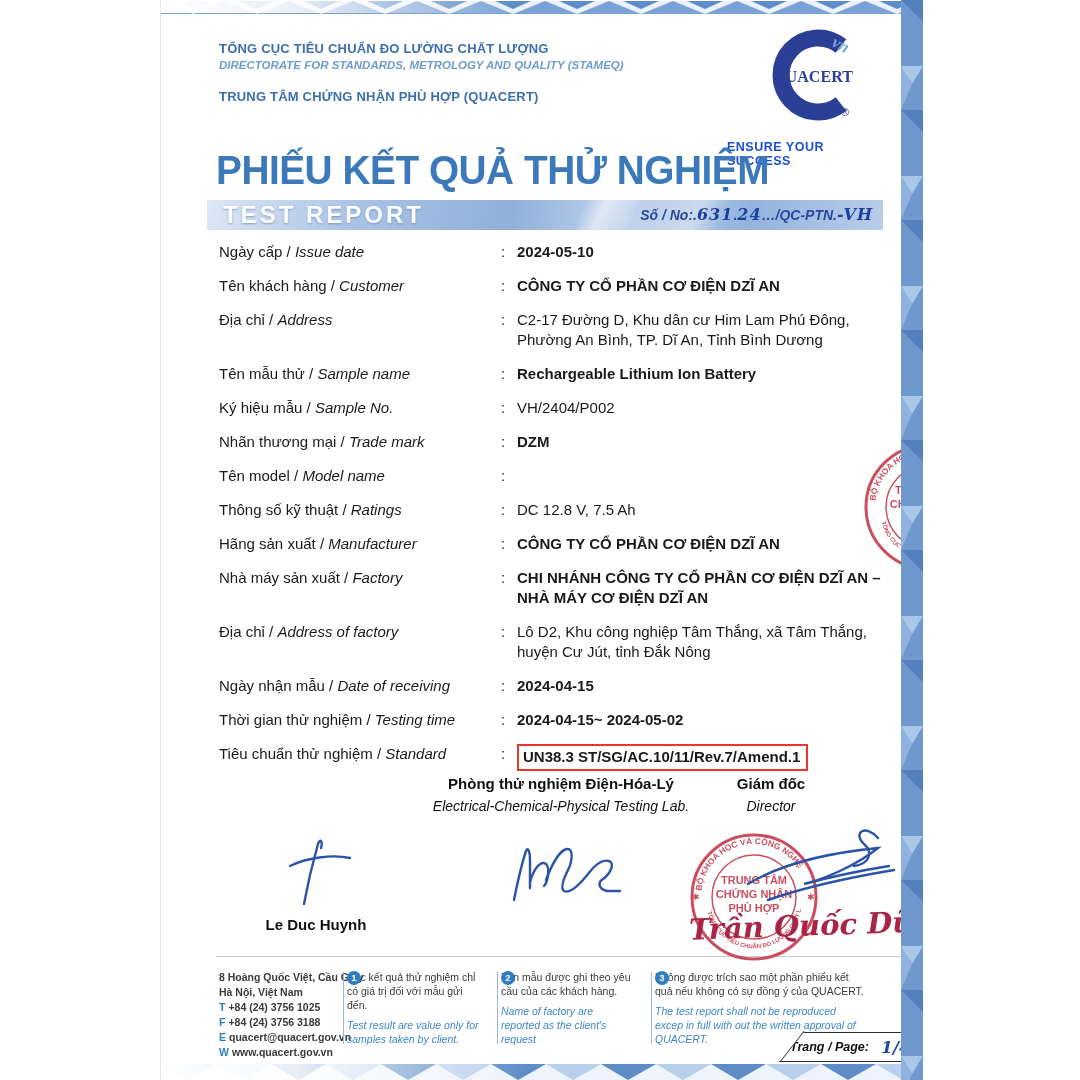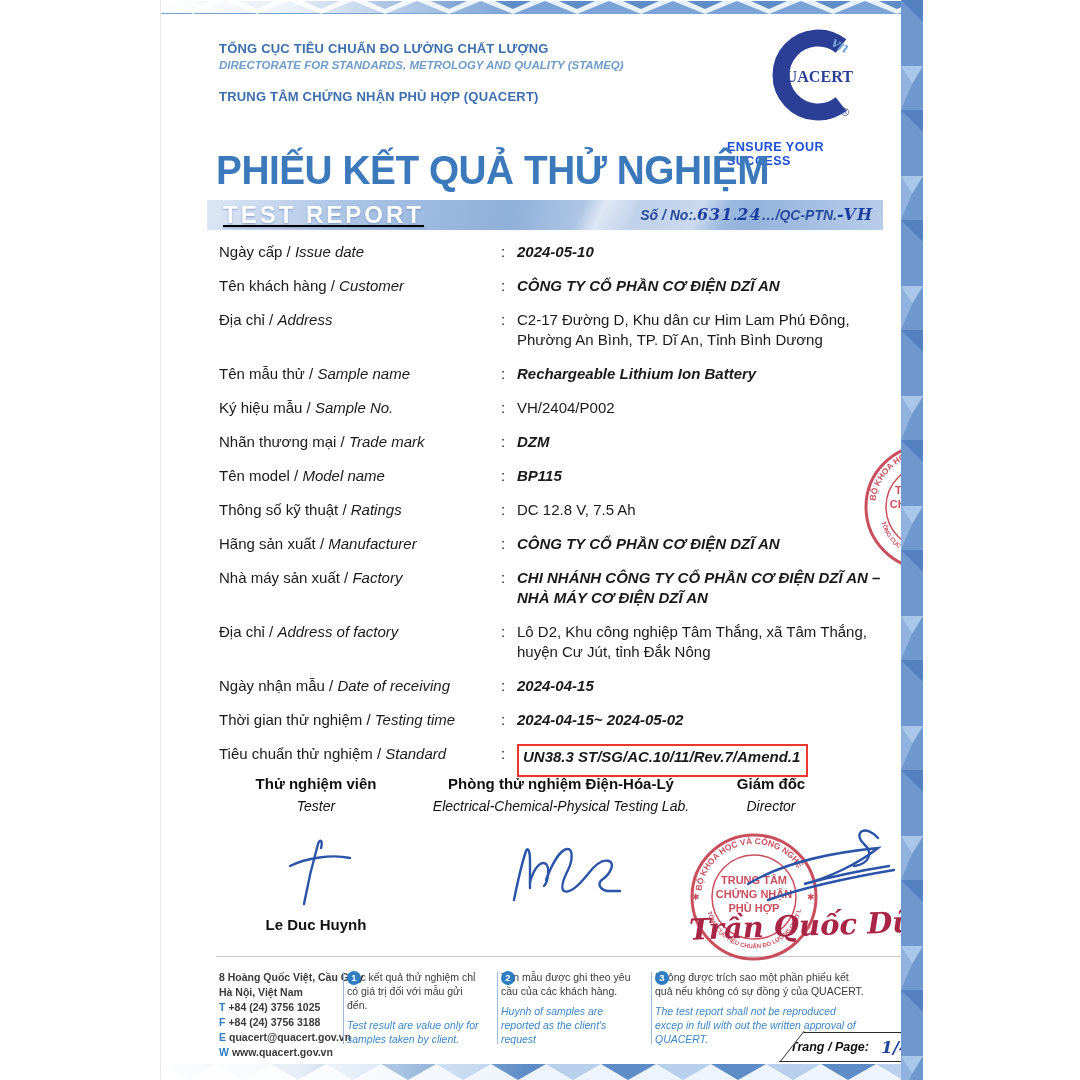--- a/index.html
+++ b/index.html
@@ -17,38 +17,38 @@
   .org .vi{font-weight:bold;color:#3d6fae;font-size:13px;letter-spacing:.2px;}
   .org .en{font-style:italic;color:#6f9cc9;font-size:11.5px;font-weight:bold;}
   .org .gap{height:14px;}
   .logo{position:absolute;left:592px;top:22px;width:116px;height:116px;}
   .tagline{position:absolute;left:566px;top:140px;width:160px;text-align:left;
     font-size:12.5px;font-weight:bold;color:#1d4ed8;letter-spacing:.5px;}
   .title{position:absolute;left:55px;top:148px;font-size:40px;font-weight:bold;
     color:#3b79bb;letter-spacing:-.5px;transform:scaleX(.97);transform-origin:left;white-space:nowrap;}
   .banner{position:absolute;left:46px;top:200px;width:676px;height:30px;
     background:linear-gradient(100deg,#dde7f5 0%,#aac3e5 22%,#8fb0da 45%,#c3d4ec 62%,#93b3dd 80%,#b9cdea 100%);
-    display:flex;align-items:center;text-decoration:underline;}
+    display:flex;align-items:center;}
   .banner:after{content:"";position:absolute;inset:0;
     background:linear-gradient(115deg,rgba(255,255,255,0) 55%,rgba(255,255,255,.55) 58%,rgba(255,255,255,0) 63%,rgba(255,255,255,.4) 72%,rgba(255,255,255,0) 76%);}
   .banner .tr{font-size:24px;font-weight:bold;color:#fff;letter-spacing:3px;margin-left:16px;
     text-shadow:0 1px 2px rgba(90,120,170,.6);white-space:nowrap;}
   .docno{position:absolute;right:10px;top:5px;font-size:14px;color:#2a4a9b;
     font-weight:bold;font-style:italic;white-space:nowrap;z-index:2;}
   .docno .hand{font-family:"DejaVu Serif",serif;color:#1d3fa0;font-size:16px;
     letter-spacing:1px;font-weight:bold;}
   
   .fields{position:absolute;left:58px;top:242px;width:662px;}
   .frow{display:flex;margin-bottom:14px;font-size:15px;color:#1a1a1a;line-height:20px;}
   .flabel{width:282px;flex:none;}
   .flabel .en{font-style:italic;}
   .fcolon{width:16px;flex:none;}
   .fval{flex:1;white-space:pre-line;}
-  .fval.b{font-weight:bold;font-style:italic;}
-  .fval .hl{border:2px solid #e8372c;padding:1px 6px 8px 4px;display:inline-block;text-align:center;}
+  .fval.b{font-weight:bold;}
+  .fval .hl{border:2px solid #e8372c;padding:1px 6px 2px 4px;display:inline-block;text-align:center;}
   
   .sigcol{position:absolute;text-align:center;color:#111;}
   .sigcol .t1{font-weight:bold;font-size:15px;}
   .sigcol .t2{font-style:italic;font-size:14px;margin-top:6px;}
   .signame{position:absolute;text-align:center;font-weight:bold;font-size:15px;color:#111;}
   .sigsvg{position:absolute;}
   .stamp{position:absolute;opacity:.9;}
   .redscript{position:absolute;font-family:"DejaVu Serif",serif;font-style:italic;
     font-weight:bold;font-size:29px;color:#a82547;transform:rotate(-2deg);white-space:nowrap;}
   
@@ -168,21 +168,20 @@
         <div class="fval">VH/2404/P002</div>
       </div>
       <div class="frow">
         <div class="flabel"><span class="vi">Nhãn thương mại</span><span> / </span><span class="en">Trade mark</span></div>
         <div class="fcolon">:</div>
         <div class="fval b">DZM</div>
       </div>
       <div class="frow">
         <div class="flabel"><span class="vi">Tên model</span><span> / </span><span class="en">Model name</span></div>
         <div class="fcolon">:</div>
-        <div class="fval b">BP115</div>
       </div>
       <div class="frow">
         <div class="flabel"><span class="vi">Thông số kỹ thuật</span><span> / </span><span class="en">Ratings</span></div>
         <div class="fcolon">:</div>
         <div class="fval">DC 12.8 V, 7.5 Ah</div>
       </div>
       <div class="frow">
         <div class="flabel"><span class="vi">Hãng sản xuất</span><span> / </span><span class="en">Manufacturer</span></div>
         <div class="fcolon">:</div>
         <div class="fval b">CÔNG TY CỔ PHẦN CƠ ĐIỆN DZĨ AN</div>
@@ -209,24 +208,20 @@
         <div class="fcolon">:</div>
         <div class="fval b">2024-04-15~ 2024-05-02</div>
       </div>
       <div class="frow">
         <div class="flabel"><span class="vi">Tiêu chuẩn thử nghiệm</span><span> / </span><span class="en">Standard</span></div>
         <div class="fcolon">:</div>
         <div class="fval b"><span class="hl">UN38.3 ST/SG/AC.10/11/Rev.7/Amend.1</span></div>
       </div>
     </div>
 
-  <div class="sigcol" style="left:60px;top:775px;width:190px;">
-    <div class="t1">Thử nghiệm viên</div>
-    <div class="t2">Tester</div>
-  </div>
   <div class="sigcol" style="left:540px;top:775px;width:140px;">
     <div class="t1">Giám đốc</div>
     <div class="t2">Director</div>
   </div>
   <div class="sigcol" style="left:250px;top:775px;width:300px;">
     <div class="t1">Phòng thử nghiệm Điện-Hóa-Lý</div>
     <div class="t2">Electrical-Chemical-Physical Testing Lab.</div>
   </div>
 
   <svg class="stamp" style="left:692px;top:432px;width:150px;height:150px;z-index:5;" viewBox="0 0 150 150">
@@ -314,21 +309,21 @@
           <div class="body">
             <div class="vi">Các kết quả thử nghiệm chỉ có giá trị đối với mẫu gửi đến.</div>
             <div class="en">Test result are value only for samples taken by client.</div>
           </div>
         </div>
         <div class="vline" style="left: 336px;"></div>
         <div class="note" style="left: 340px; width: 134px;">
           <div class="numc">2</div>
           <div class="body">
             <div class="vi">Tên mẫu được ghi theo yêu cầu của các khách hàng.</div>
-            <div class="en">Huynh of samples are reported as the client's request</div>
+            <div class="en">Name of factory are reported as the client's request</div>
           </div>
         </div>
         <div class="vline" style="left: 490px;"></div>
         <div class="note" style="left: 494px; width: 210px;">
           <div class="numc">3</div>
           <div class="body">
             <div class="vi">Không được trích sao một phần phiếu kết quả nếu không có sự đồng ý của QUACERT.</div>
             <div class="en">The test report shall not be reproduced excep in full with out the written approval of QUACERT.</div>
           </div>
         </div>

